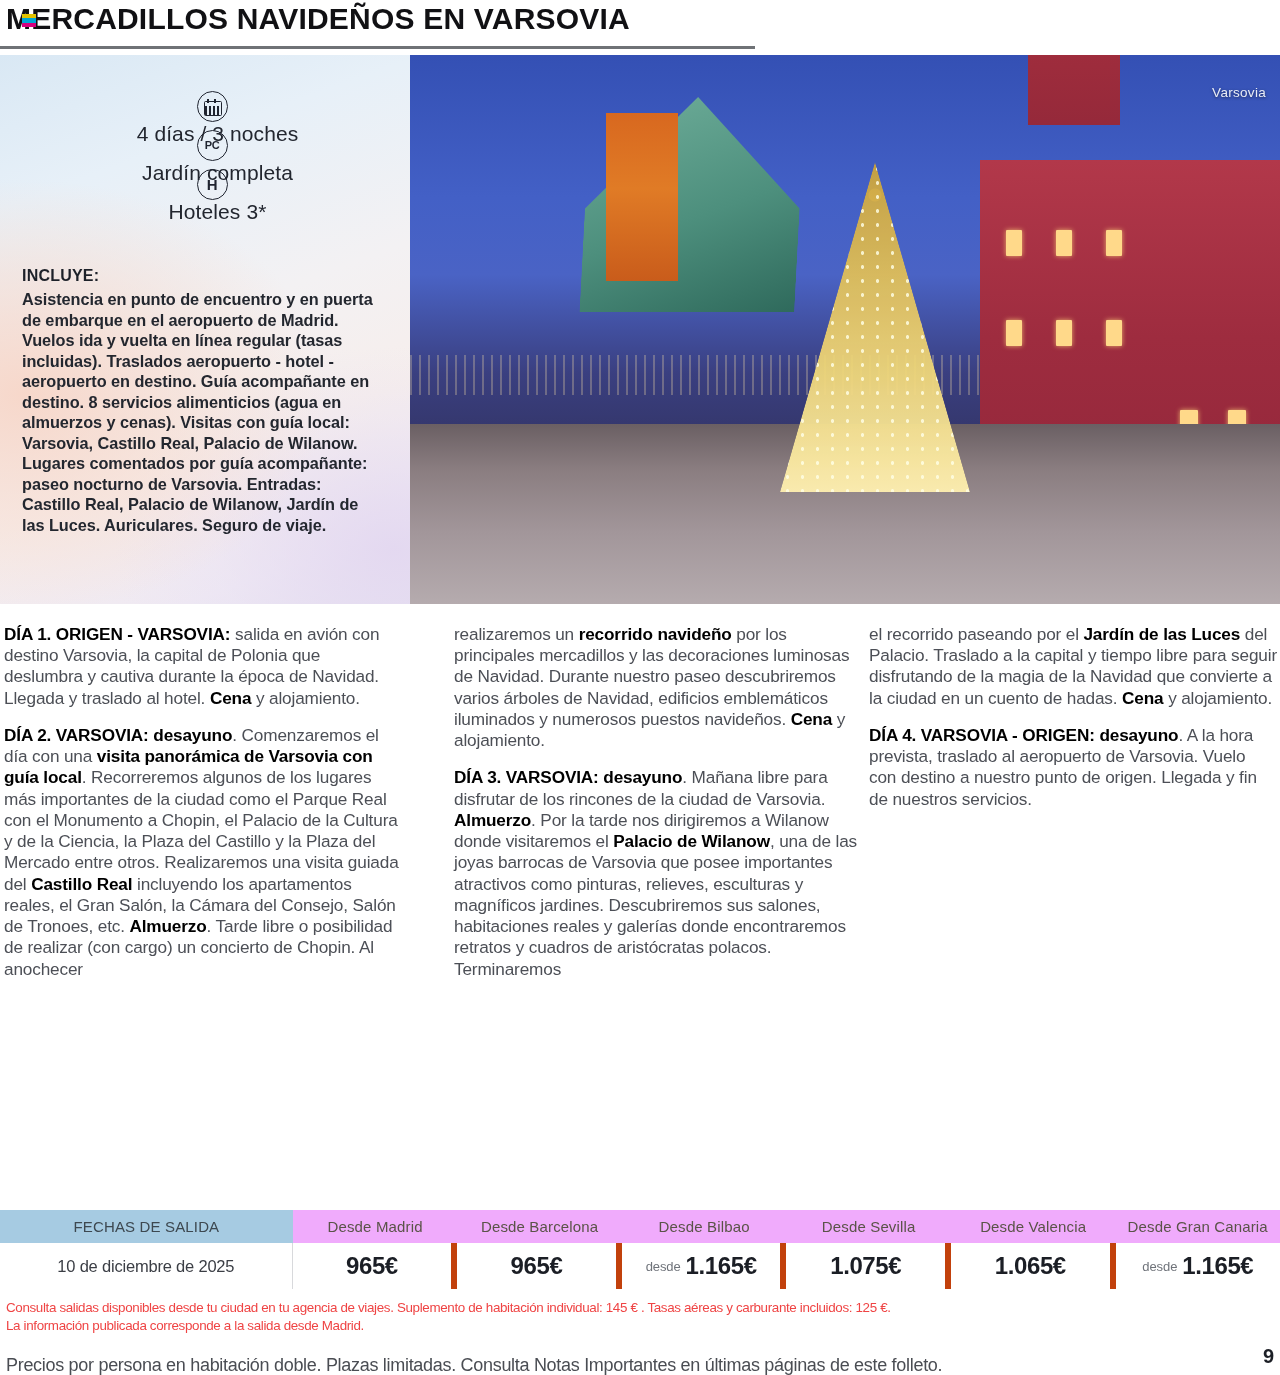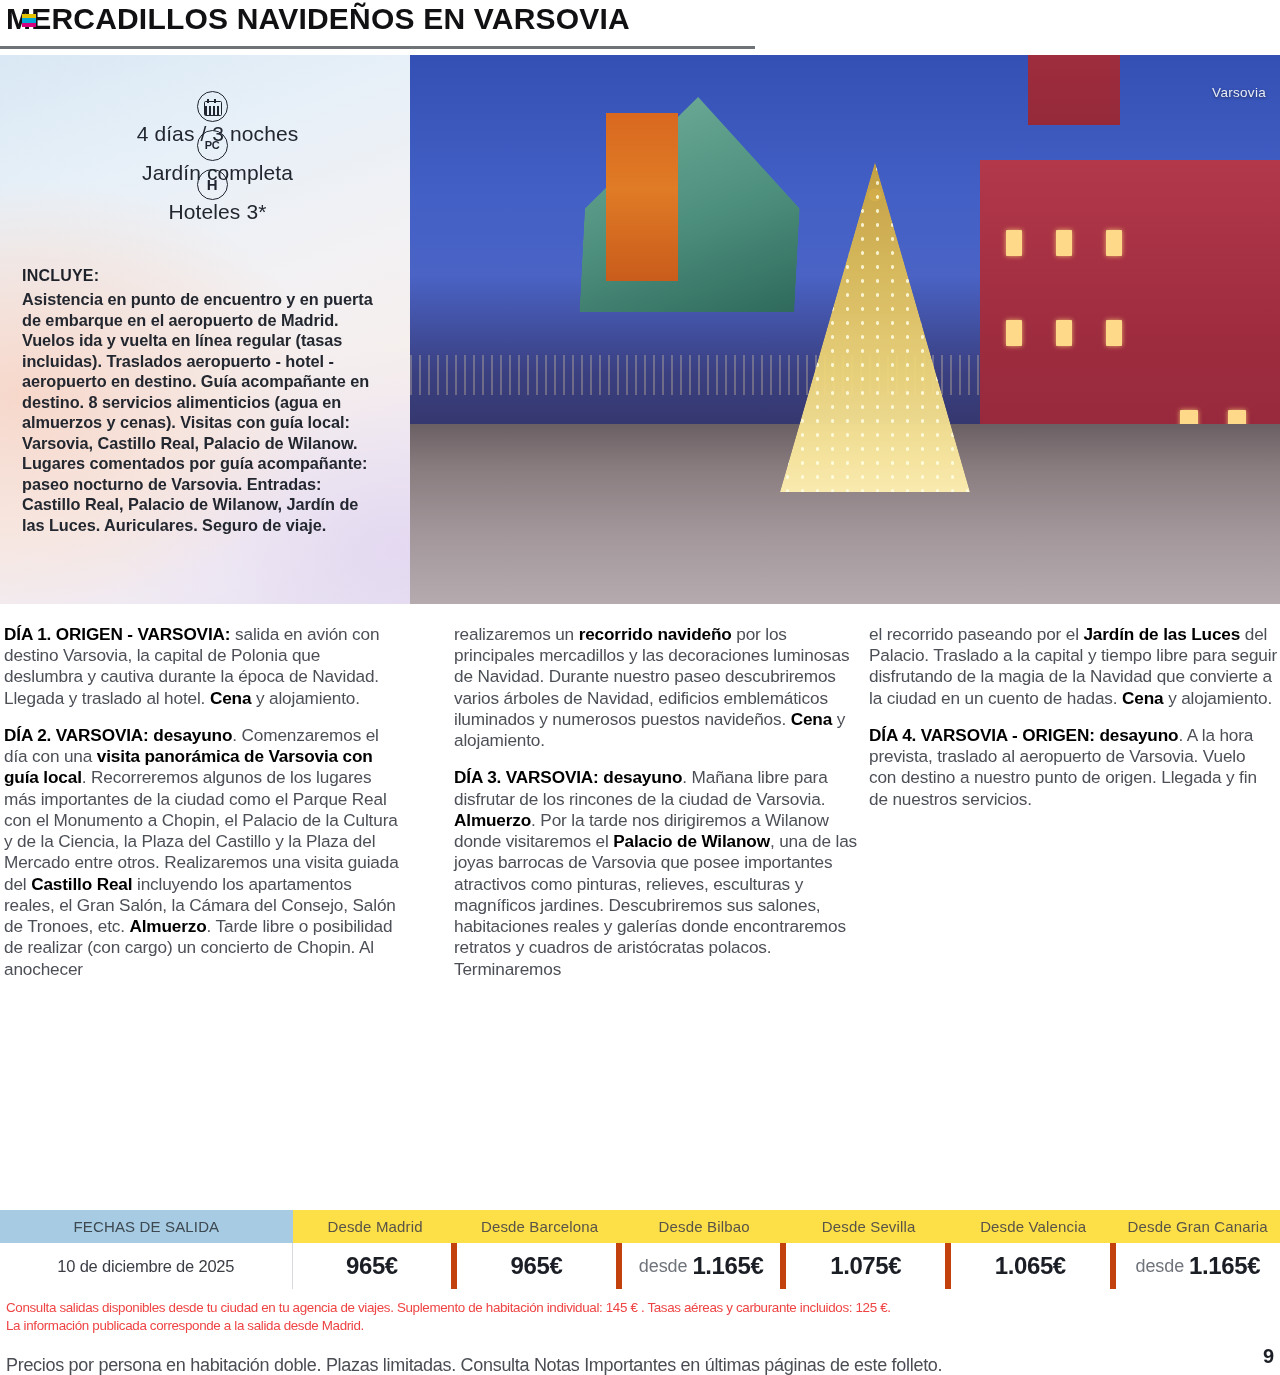--- a/index.html
+++ b/index.html
@@ -153,27 +153,27 @@
     position:absolute;left:0;top:1210px;width:1280px;
   }
   .prow{display:flex;width:1280px;}
   .hdr{height:33px;}
   .cell{
     display:flex;align-items:center;justify-content:center;
     text-align:center;box-sizing:border-box;
   }
   .hdr .cell{font-size:15px;color:#4a4d53;letter-spacing:0.15px;}
   .hdr .c-dates{background:#a6cbe2;color:#3d4850;}
-  .hdr .c-city{background:#fde047;color:#5a5348;}
+  .hdr .c-city{background:#f0abfc;color:#5a5348;}
   .vrow{height:46px;}
   .vrow .cell{border-right:6px solid #c2410c;}
   .vrow .cell:last-child{border-right:none;}
   .vrow .c-dates{font-size:16.5px;color:#3b3e45;letter-spacing:-0.2px;border-right:1px solid #d8d9dc;}
   .price{font-size:24px;font-weight:bold;color:#1b1e25;letter-spacing:-0.4px;}
-  .desde{font-size:18px;color:#6f737a;font-weight:normal;margin-right:5px;letter-spacing:-0.1px;}
+  .desde{font-size:13px;color:#6f737a;font-weight:normal;margin-right:5px;letter-spacing:-0.1px;}
   .w-dates{width:300px;}
   .w-city{width:168.6px;}
 
   
   .footer{
     position:absolute;left:6px;top:1299px;width:1268px;
   }
   .foot-line{
     font-size:13.4px;color:#ef4444;line-height:1.35;letter-spacing:-0.35px;
   }

